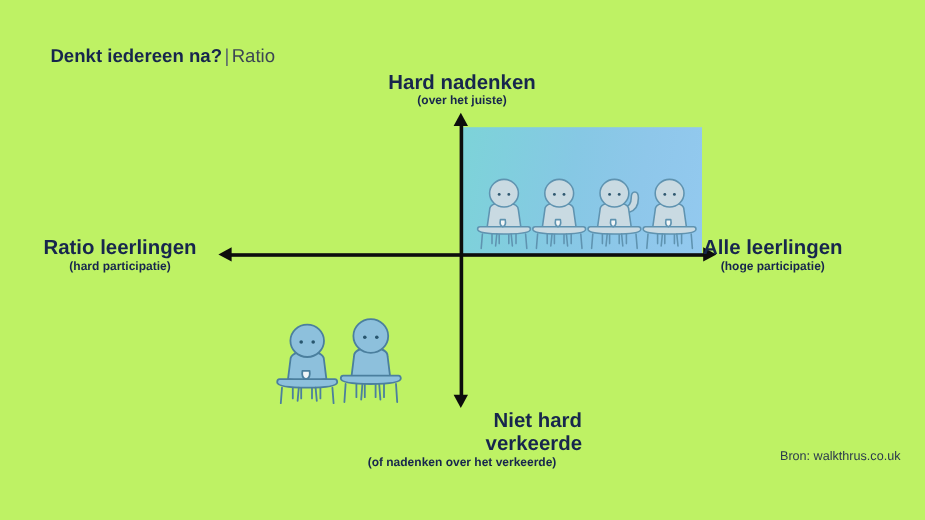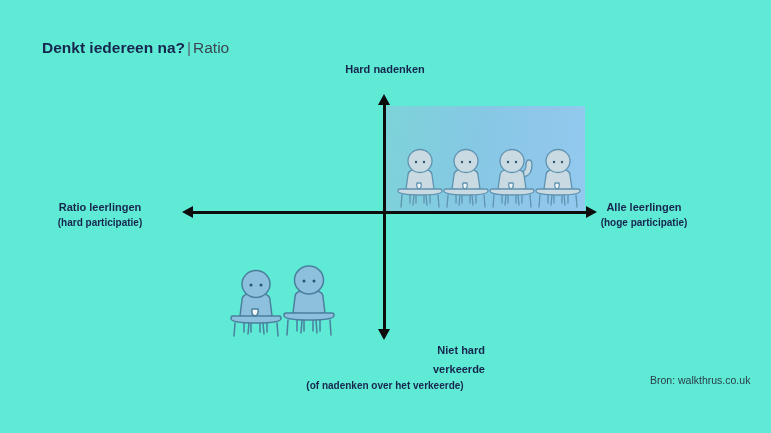--- a/index.html
+++ b/index.html
@@ -8,21 +8,21 @@
     background: #ffffff;
   }
   body {
     font-family: "Liberation Sans", sans-serif;
     -webkit-font-smoothing: antialiased;
   }
   #slide {
     position: relative;
     width: 771px;
     height: 433px;
-    background: #5eead4;
+    background: #bef264;
     overflow: hidden;
   }
 
   
   .slide-title {
     position: absolute;
     left: 42px;
     top: 38px;
     font-size: 15.5px;
     line-height: 20px;
@@ -104,21 +104,21 @@
     border-left: 11px solid #0d0d0d;
   }
 
   
   .ax-label {
     position: absolute;
     color: #17264d;
     text-align: center;
   }
   .ax-label .ax-main {
-    font-size: 11px;
+    font-size: 17px;
     font-weight: bold;
     line-height: 18px;
     white-space: nowrap;
   }
   .ax-label .ax-sub {
     font-size: 10px;
     font-weight: bold;
     line-height: 14px;
     white-space: nowrap;
   }
@@ -182,20 +182,21 @@
 
   <div class="axis-v"></div>
   <div class="axis-h"></div>
   <div class="arrow arrow-up"></div>
   <div class="arrow arrow-down"></div>
   <div class="arrow arrow-left"></div>
   <div class="arrow arrow-right"></div>
 
   <div class="ax-label lbl-top">
     <div class="ax-main">Hard nadenken</div>
+    <div class="ax-sub">(over het juiste)</div>
   </div>
 
   <div class="ax-label lbl-left">
     <div class="ax-main">Ratio leerlingen</div>
     <div class="ax-sub">(hard participatie)</div>
   </div>
 
   <div class="ax-label lbl-right">
     <div class="ax-main">Alle leerlingen</div>
     <div class="ax-sub">(hoge participatie)</div>

